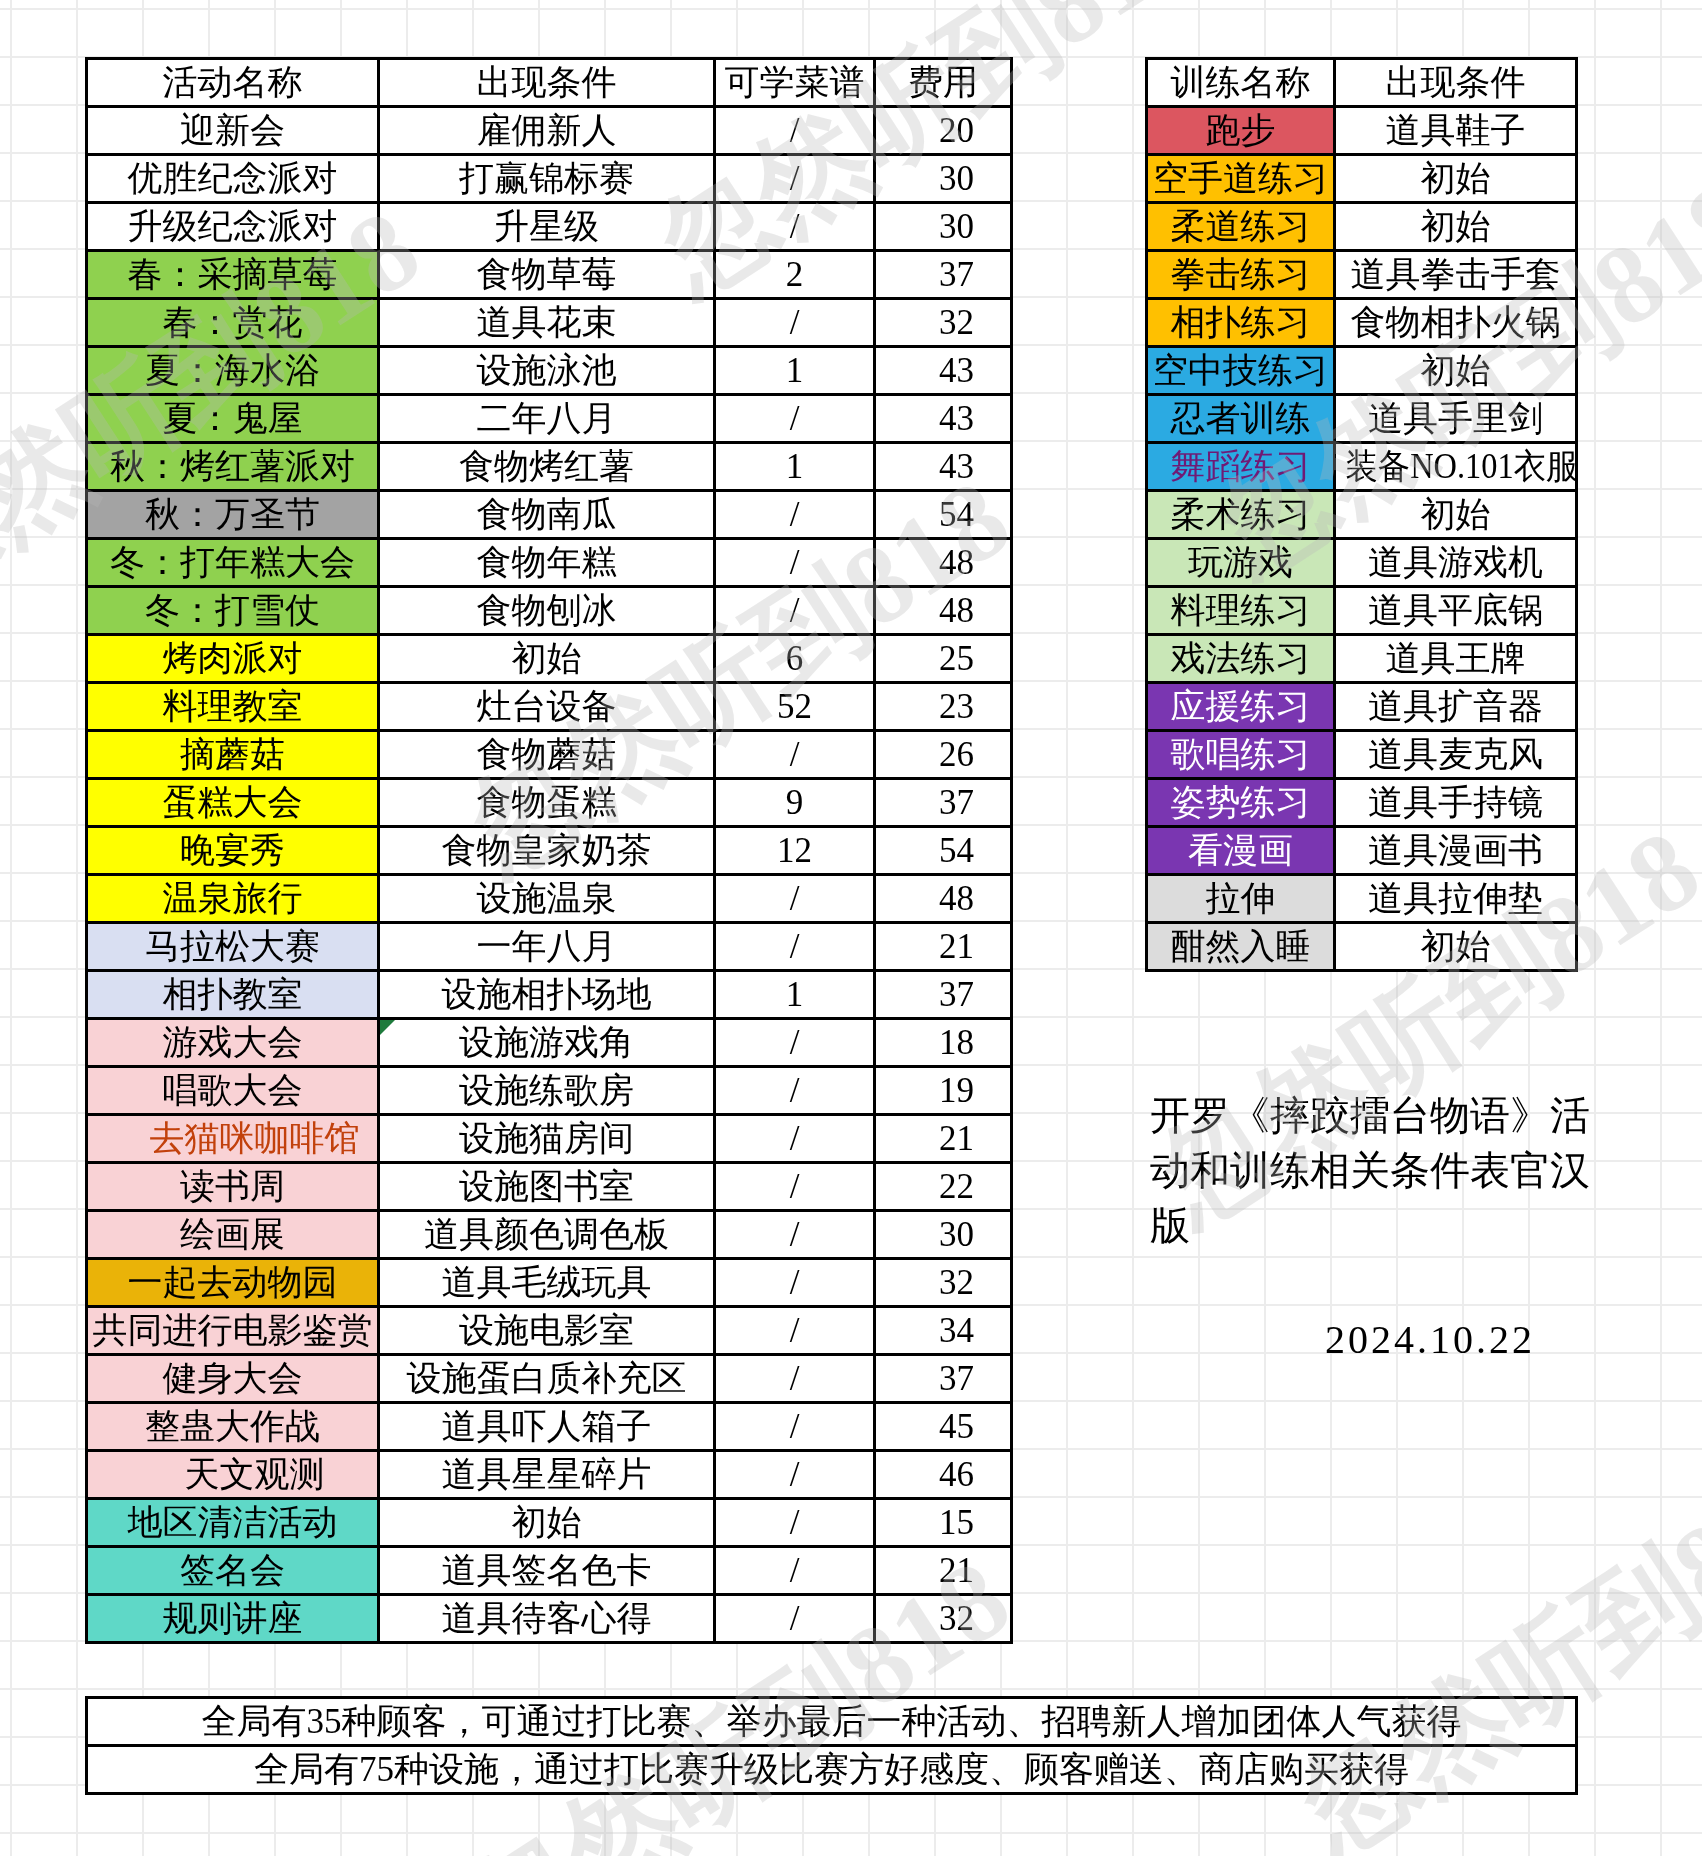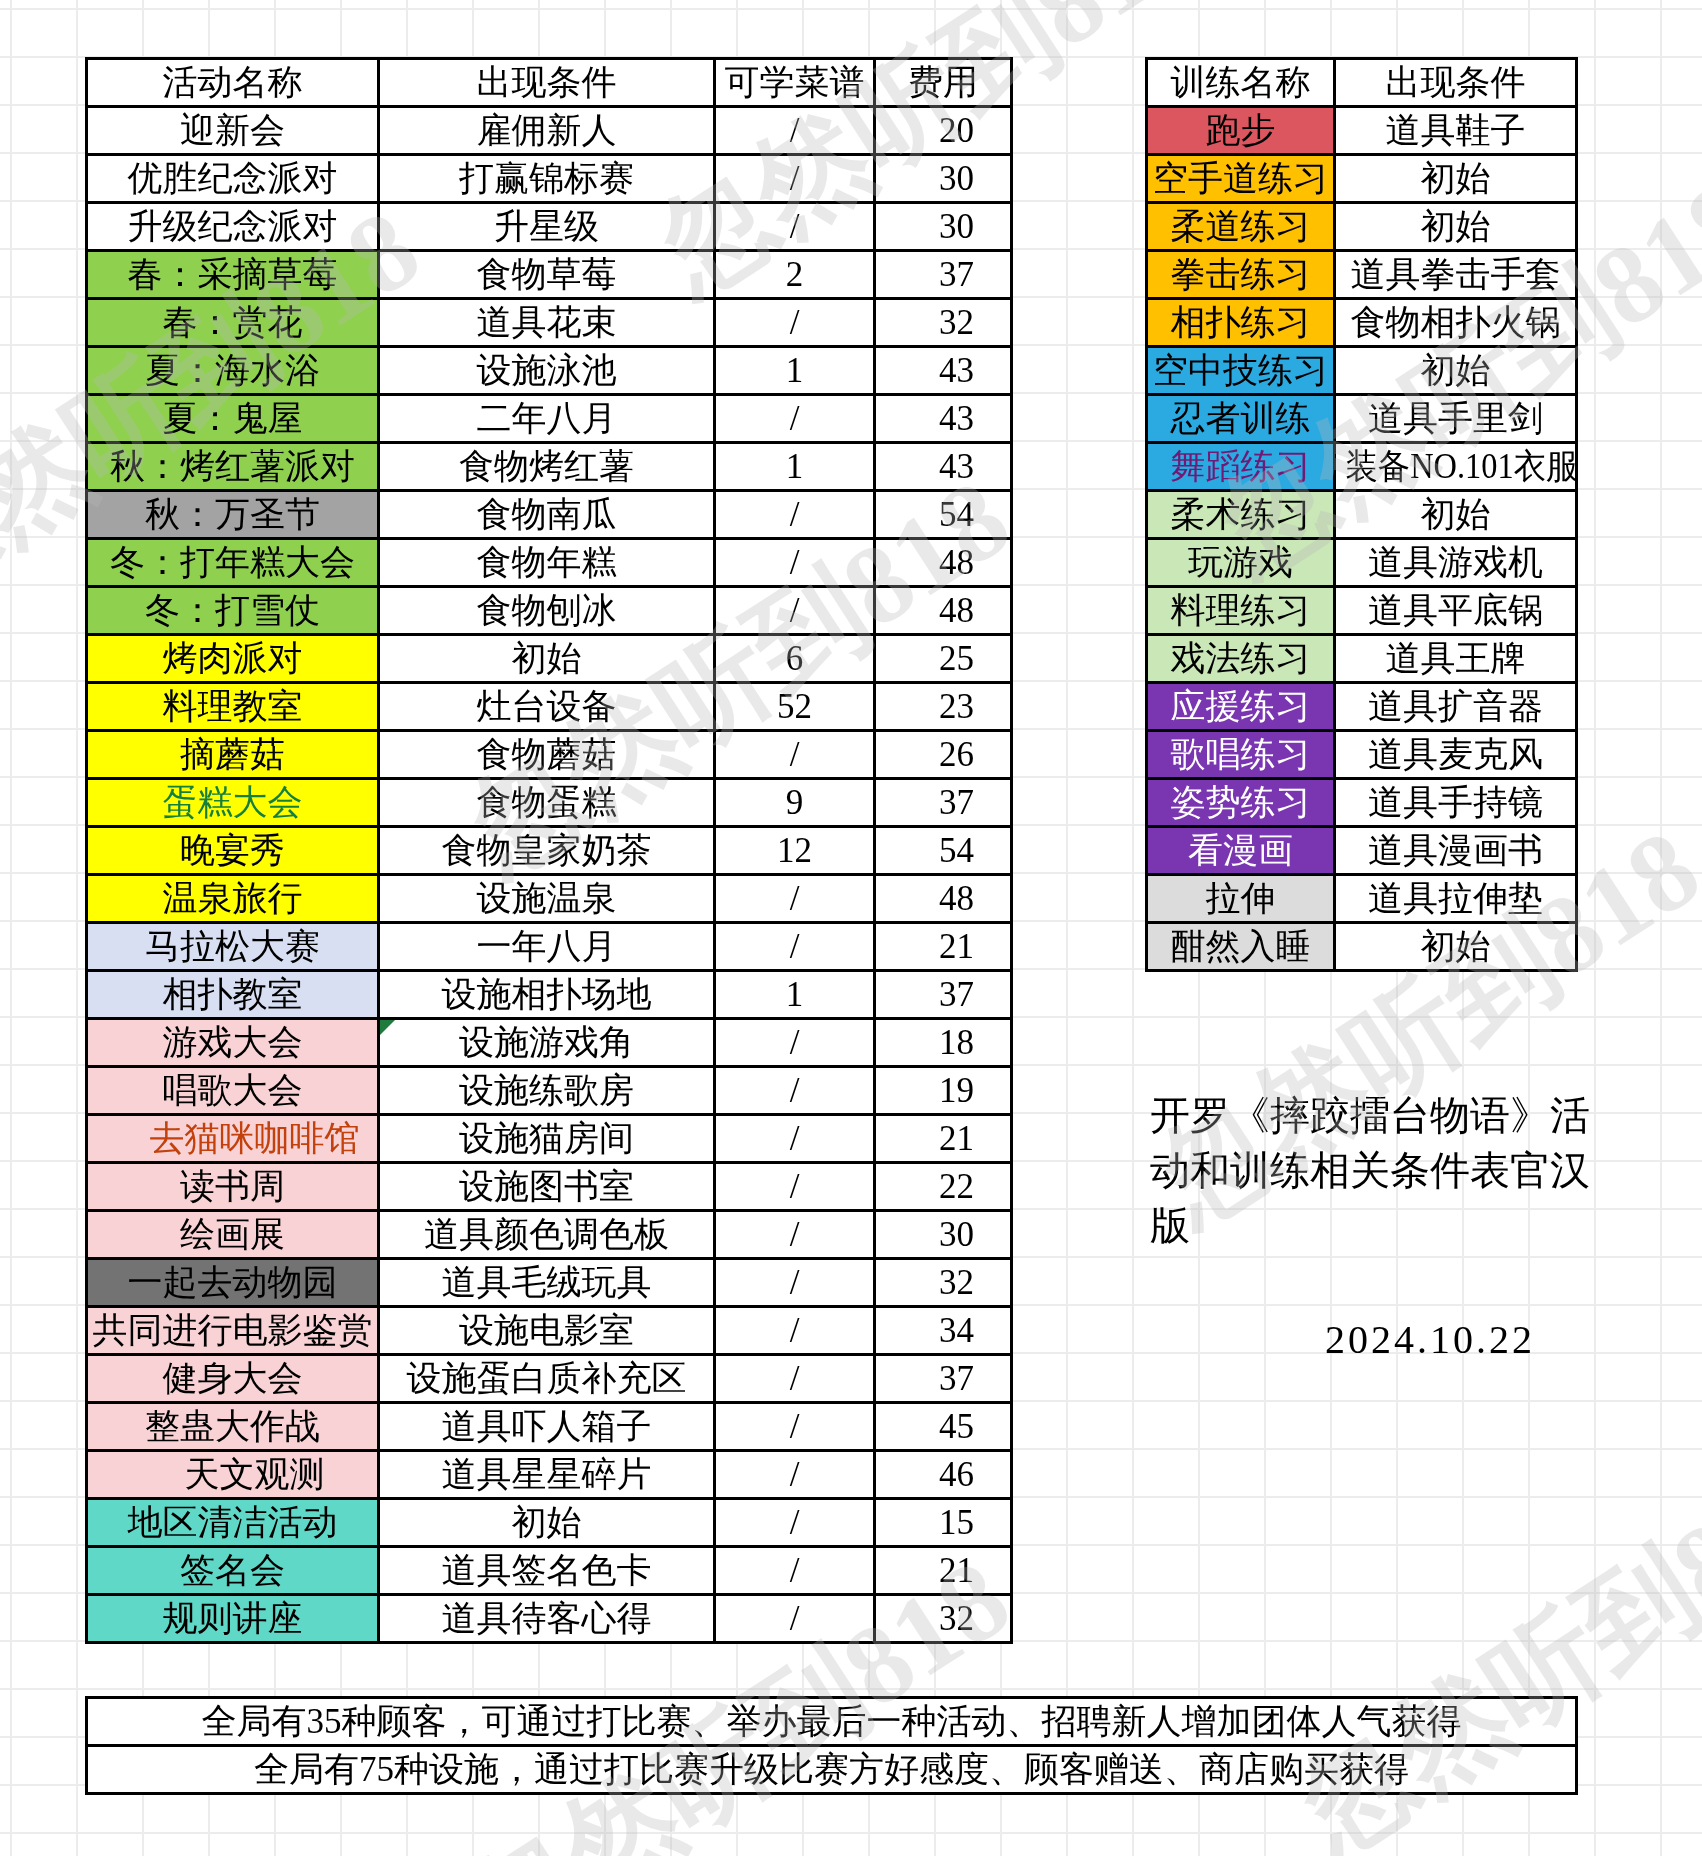--- a/index.html
+++ b/index.html
@@ -151,21 +151,21 @@
         <td><span class="t">52</span></td>
         <td class="num"><span class="t">23</span></td>
       </tr>
       <tr>
         <td style="background: rgb(255, 255, 0); color: rgb(0, 0, 0);"><span class="t">摘蘑菇</span></td>
         <td><span class="t">食物蘑菇</span></td>
         <td><span class="t">/</span></td>
         <td class="num"><span class="t">26</span></td>
       </tr>
       <tr>
-        <td style="background: rgb(255, 255, 0); color: #15803d;"><span class="t">蛋糕大会</span></td>
+        <td style="background: rgb(255, 255, 0); color: #000000;"><span class="t">蛋糕大会</span></td>
         <td><span class="t">食物蛋糕</span></td>
         <td><span class="t">9</span></td>
         <td class="num"><span class="t">37</span></td>
       </tr>
       <tr>
         <td style="background: rgb(255, 255, 0); color: rgb(0, 0, 0);"><span class="t">晚宴秀</span></td>
         <td><span class="t">食物皇家奶茶</span></td>
         <td><span class="t">12</span></td>
         <td class="num"><span class="t">54</span></td>
       </tr>
@@ -211,21 +211,21 @@
         <td><span class="t">/</span></td>
         <td class="num"><span class="t">22</span></td>
       </tr>
       <tr>
         <td style="background: rgb(249, 210, 213); color: rgb(0, 0, 0);"><span class="t">绘画展</span></td>
         <td><span class="t">道具颜色调色板</span></td>
         <td><span class="t">/</span></td>
         <td class="num"><span class="t">30</span></td>
       </tr>
       <tr>
-        <td style="background: #737373; color: rgb(0, 0, 0);"><span class="t">一起去动物园</span></td>
+        <td style="background: #eab308; color: rgb(0, 0, 0);"><span class="t">一起去动物园</span></td>
         <td><span class="t">道具毛绒玩具</span></td>
         <td><span class="t">/</span></td>
         <td class="num"><span class="t">32</span></td>
       </tr>
       <tr>
         <td style="background: rgb(249, 210, 213); color: rgb(0, 0, 0);"><span class="t">共同进行电影鉴赏</span></td>
         <td><span class="t">设施电影室</span></td>
         <td><span class="t">/</span></td>
         <td class="num"><span class="t">34</span></td>
       </tr>

